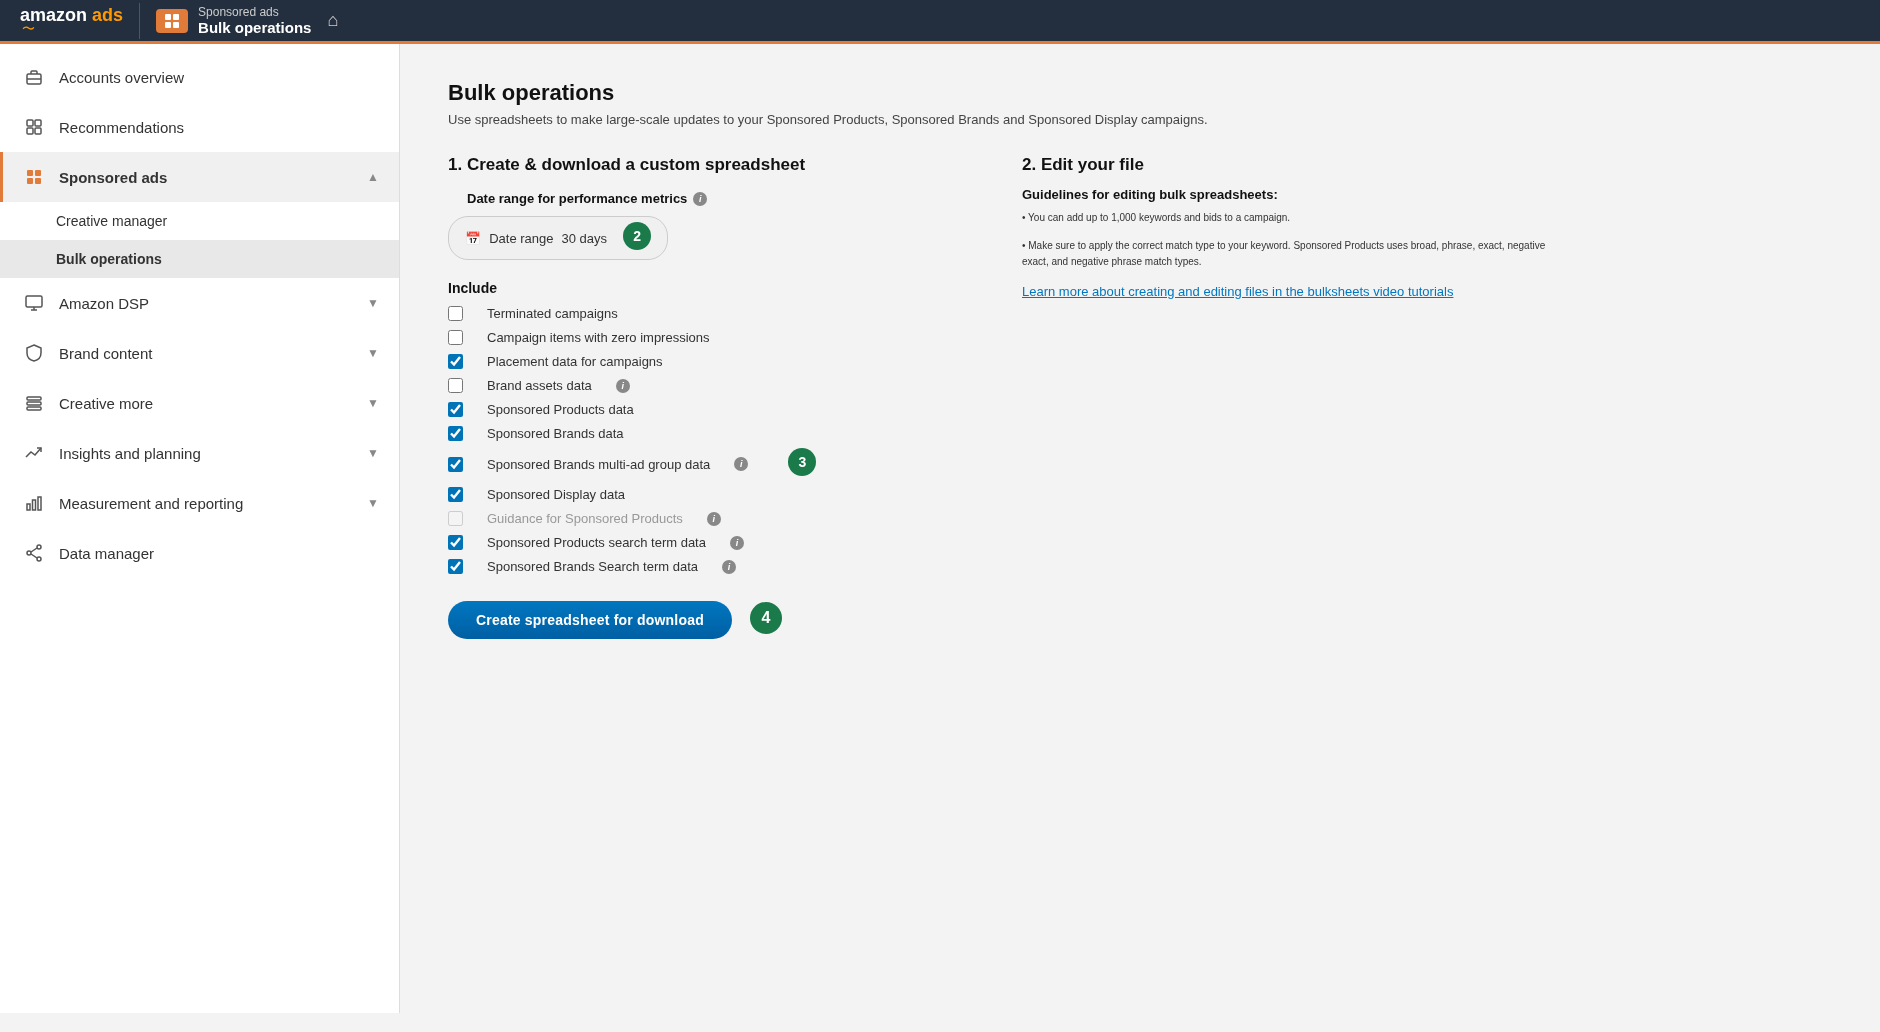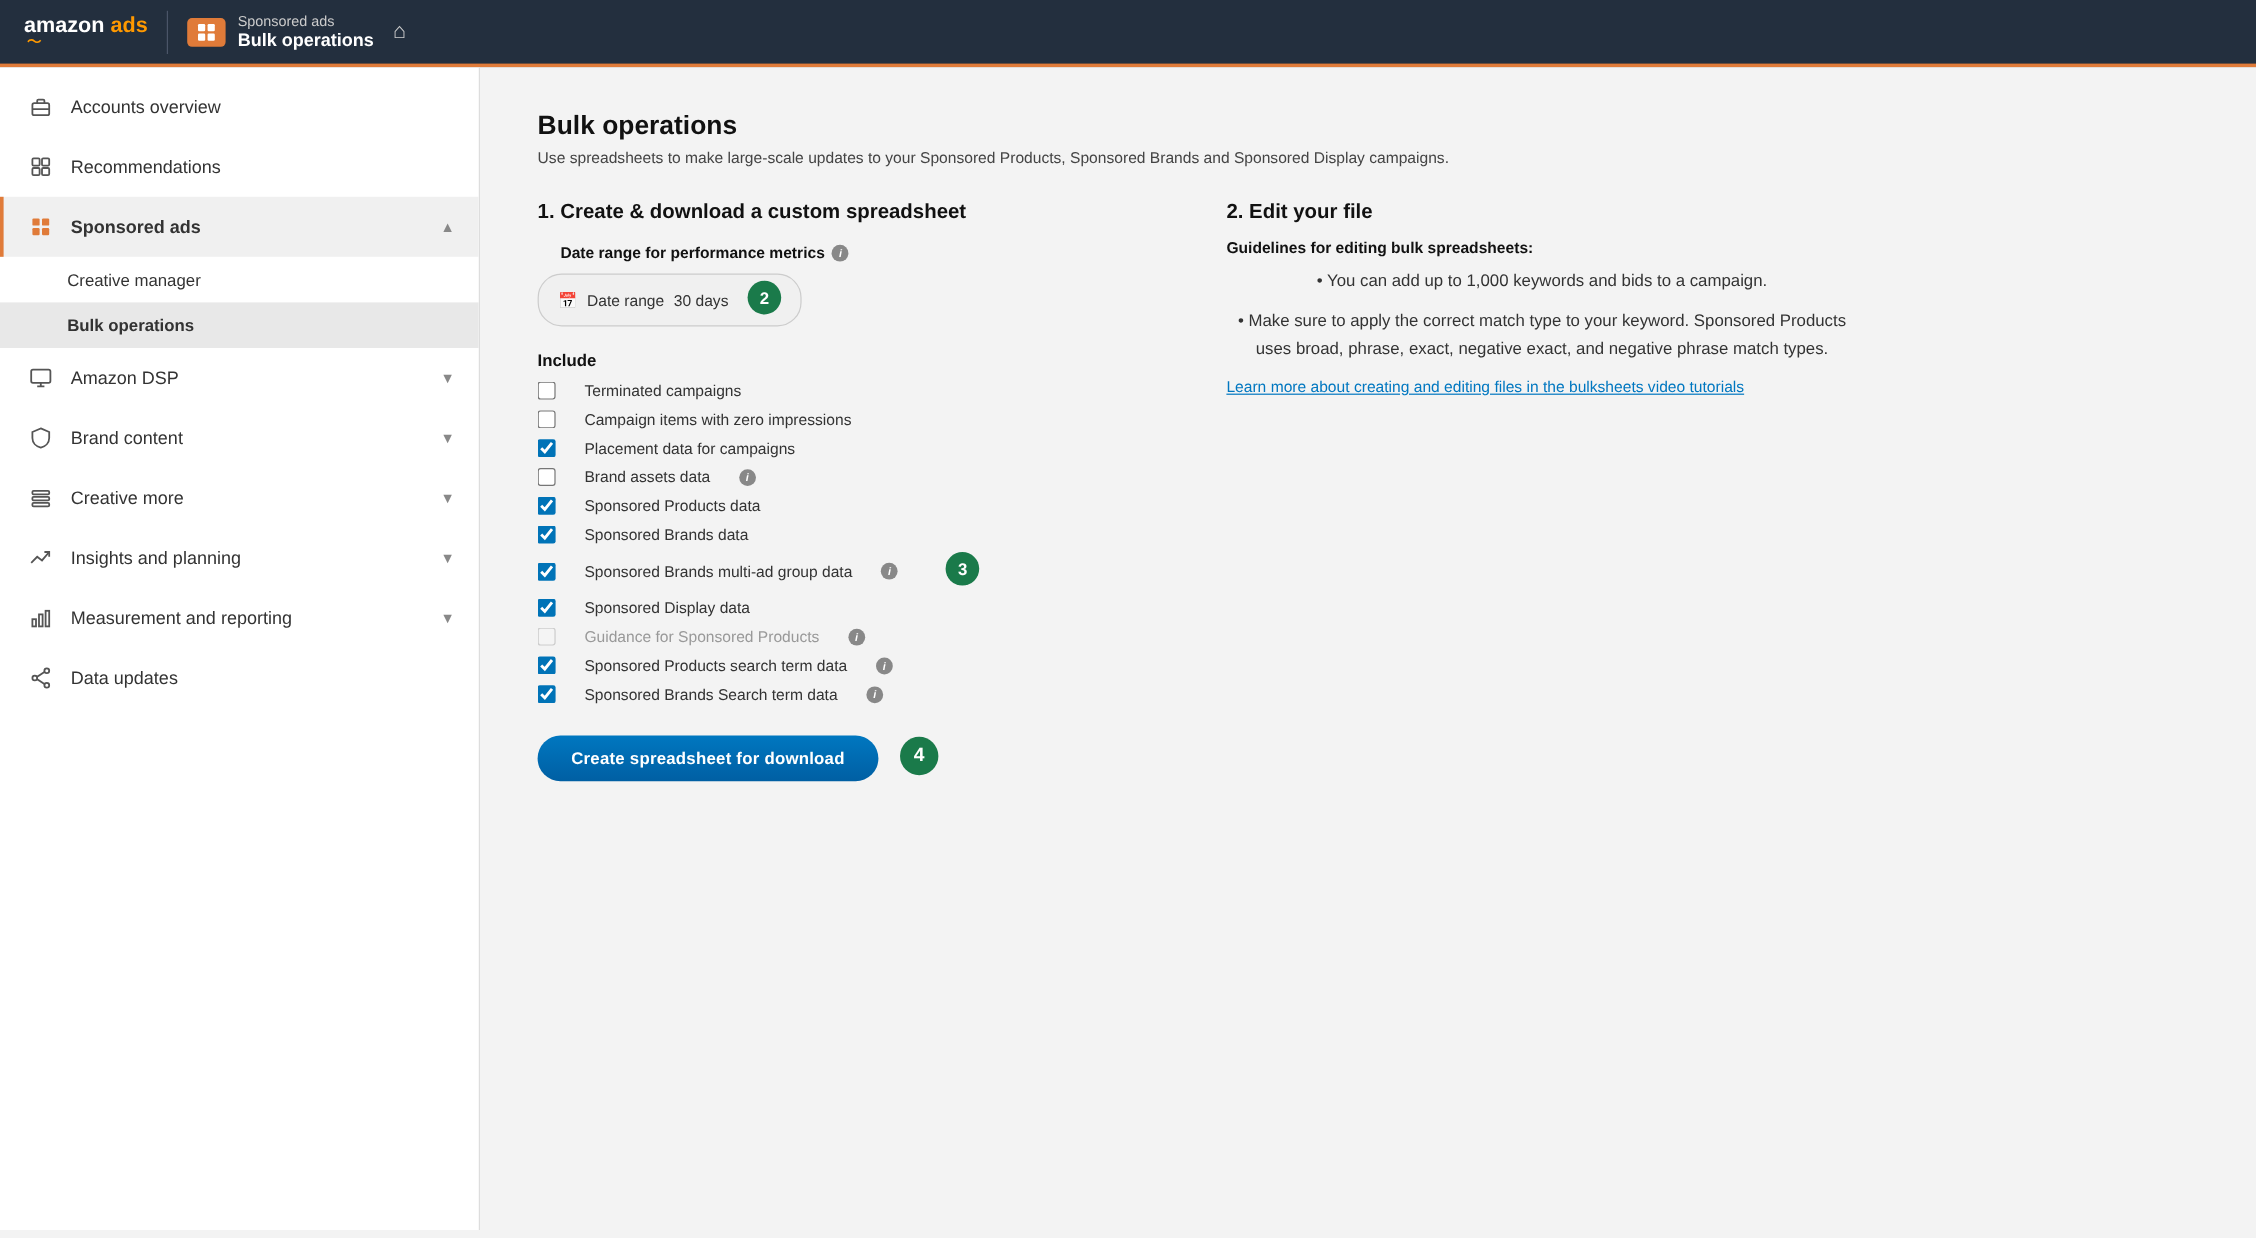--- a/index.html
+++ b/index.html
@@ -1,21 +1,21 @@
 <!DOCTYPE html>
 <html><head>
   <meta charset="utf-8">
   <style>
     * { box-sizing: border-box; margin: 0; padding: 0; }
     body { font-family: -apple-system, BlinkMacSystemFont, 'Segoe UI', Arial, sans-serif; font-size: 14px; background: #f3f3f3; }
 
     
     .top-nav {
       background: #232f3e;
-      height: 56px;
+      height: 44px;
       display: flex;
       align-items: center;
       padding: 0 20px;
       border-bottom: 3px solid #e07b39;
     }
     .top-nav-logo {
       display: flex;
       align-items: center;
       gap: 12px;
     }
@@ -237,25 +237,24 @@
       color: #111;
       margin-bottom: 12px;
     }
     .guidelines-title {
       font-size: 13px;
       font-weight: 600;
       color: #111;
       margin-bottom: 8px;
     }
     .guidelines-text {
-      font-size: 14px;
+      font-size: 10px;
       color: #333;
       line-height: 1.6;
       margin-bottom: 12px;
-      text-align: center;
     }
     .learn-more-link {
       font-size: 13px;
       color: #0077c0;
       cursor: pointer;
       text-decoration: underline;
       line-height: 1.6;
     }
 
     
@@ -429,21 +428,21 @@
     <div class="sidebar-item">
       <span class="item-icon">
         <svg class="icon-svg" viewBox="0 0 20 20" fill="none" stroke="#555" stroke-width="1.5">
           <circle cx="15" cy="4" r="2"></circle>
           <circle cx="5" cy="10" r="2"></circle>
           <circle cx="15" cy="16" r="2"></circle>
           <line x1="7" y1="9" x2="13" y2="5"></line>
           <line x1="7" y1="11" x2="13" y2="15"></line>
         </svg>
       </span>
-      <span class="item-label">Data updates</span>
+      <span class="item-label">Data manager</span>
     </div>
 
   </aside>
 
   <main class="main-content">
 
     <h1 class="page-title">Bulk operations</h1>
     <p class="page-desc">Use spreadsheets to make large-scale updates to your Sponsored Products, Sponsored Brands and Sponsored Display campaigns.</p>
 
     <div class="two-col">

